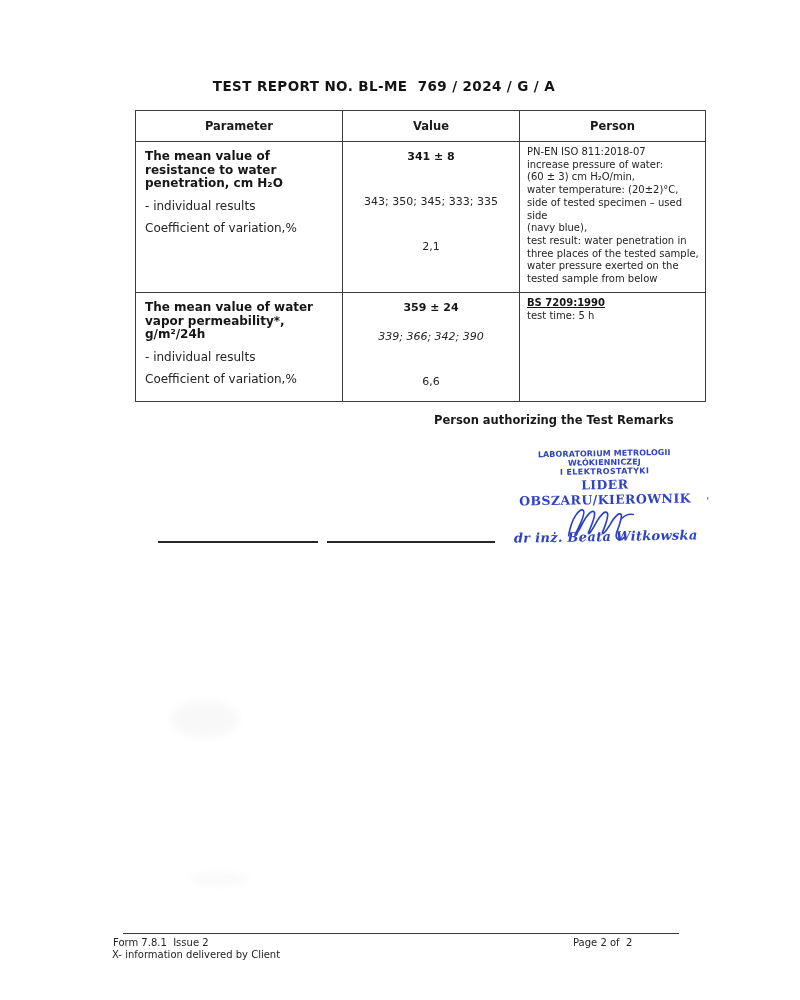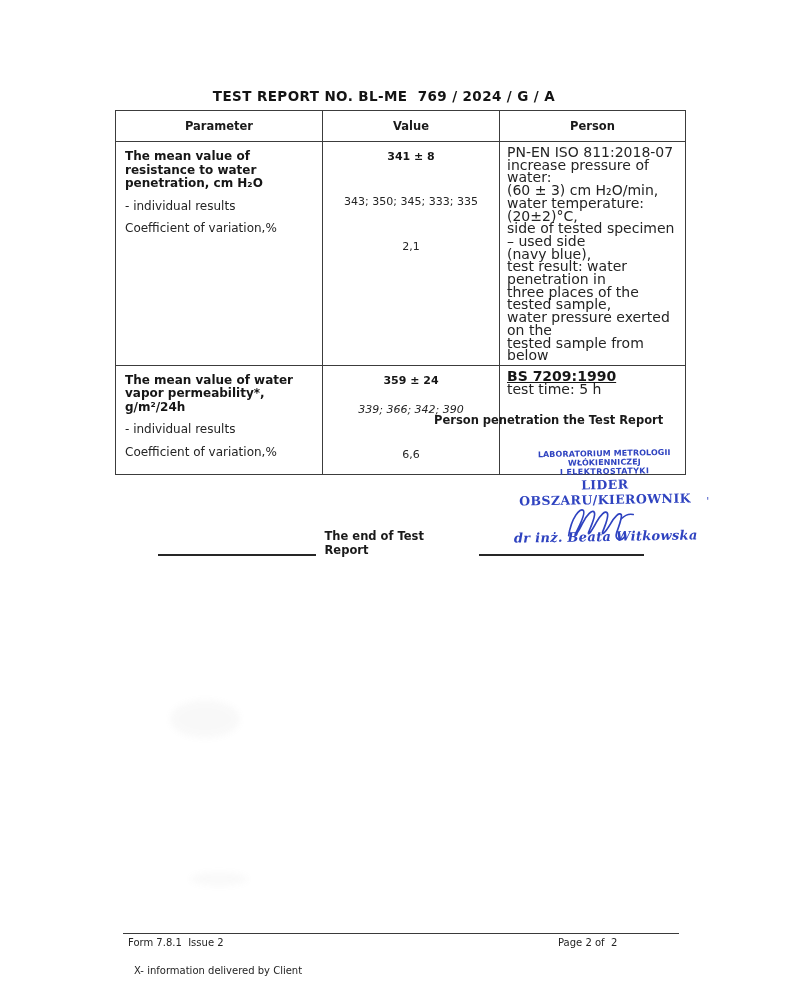--- a/index.html
+++ b/index.html
@@ -5,45 +5,45 @@
   html,body{margin:0;padding:0;}
   body{
     width:800px;height:1000px;position:relative;background:#ffffff;
     font-family:"DejaVu Sans","Liberation Sans",sans-serif;color:#1f1f1f;
     overflow:hidden;
   }
   .pre{white-space:pre;}
   .pre-line{white-space:pre-line;}
 
   .title{
-    position:absolute;top:88px;left:0;width:768px;text-align:center;
+    position:absolute;top:78px;left:0;width:768px;text-align:center;
     font-size:13.5px;font-weight:bold;letter-spacing:.4px;color:#141414;margin:0;
   }
 
   table.report-table{
-    position:absolute;left:115px;top:110px;width:555px;
+    position:absolute;left:135px;top:110px;width:555px;
     border-collapse:collapse;table-layout:fixed;
   }
   table.report-table th,table.report-table td{
     border:1.4px solid #3c3c3c;vertical-align:top;
   }
   th{height:26px;font-size:11.5px;font-weight:bold;text-align:center;vertical-align:middle !important;color:#1a1a1a;padding:2px;}
   .col-param{width:202px;}
   .col-value{width:172px;border-radius:15px;}
   .col-remarks{width:181px;}
 
   td.param-cell{padding:8px 8px 4px 9px;font-size:12px;line-height:13.5px;}
   .param-title{font-weight:bold;color:#161616;margin-bottom:9px;}
   .param-line{margin-bottom:9px;color:#242424;}
   td.value-cell{padding:8px 12px 4px;text-align:center;font-size:11px;}
   .value-mean{font-weight:bold;color:#161616;margin-bottom:8px;}
   .value-line{margin-bottom:9px;color:#242424;margin-top:32px;}
   tr.row1 td{height:138px;}
   tr.row2 td{height:84px;}
-  td.remarks-cell{padding:4px 4px 3px 7px;font-size:14px;line-height:12.7px;color:#242424;}
+  td.remarks-cell{padding:4px 4px 3px 7px;font-size:10px;line-height:12.7px;color:#242424;}
   .remarks-title{font-weight:bold;color:#161616;text-decoration:underline;}
   tr.conditions-row td{padding:5px 8px;font-size:10.5px;line-height:14px;color:#242424;}
   .cond-label{font-weight:bold;color:#161616;}
 
   .authorizing{
     position:absolute;left:434px;top:413px;font-size:11.5px;font-weight:bold;color:#1a1a1a;
   }
 
   .stamp{
     position:absolute;left:503px;top:449px;width:204px;text-align:center;
@@ -63,23 +63,23 @@
   .rule{border-bottom:2px solid #262626;height:13px;}
   .rule.left{width:160px;}
   .rule.right{width:168px;}
   .end-text{font-size:11.5px;font-weight:bold;color:#1a1a1a;position:relative;top:1px;}
 
   .smudge{position:absolute;background:#9a9a9a;filter:blur(3px);border-radius:50%;}
   .s1{left:170px;top:700px;width:70px;height:38px;opacity:.06;}
   .s2{left:190px;top:872px;width:58px;height:14px;opacity:.05;}
 
   .footer-rule{position:absolute;left:123px;top:933px;width:556px;border-top:1.6px solid #3a3a3a;}
-  .footer-left{position:absolute;left:128px;top:937px;font-size:10px;color:#242424;}
-  .footer-right{position:absolute;left:558px;top:937px;font-size:10px;color:#242424;}
-  .footer-note{position:absolute;left:134px;top:949px;font-size:10px;color:#242424;margin-top:16px;}
+  .footer-left{position:absolute;left:113px;top:937px;font-size:10px;color:#242424;}
+  .footer-right{position:absolute;left:573px;top:937px;font-size:10px;color:#242424;}
+  .footer-note{position:absolute;left:112px;top:949px;font-size:10px;color:#242424;}
 </style>
 </head>
 <body>
 
 <h1 class="title pre">TEST REPORT NO. BL-ME  769 / 2024 / G / A</h1>
 
 <table class="report-table">
   <thead>
     <tr>
       <th class="col-param">Parameter</th>
@@ -124,37 +124,36 @@
         <div class="value-line">6,6</div>
       </td>
       <td class="remarks-cell">
         <div class="remarks-title">BS 7209:1990</div>
         <div>test time: 5 h</div>
       </td>
     </tr>
   </tbody>
 </table>
 
-<div class="authorizing">Person penetration the Test Report</div>
+<div class="authorizing">Person authorizing the Test Remarks</div>
 
 <div class="stamp" style="color: rgb(47, 67, 192);">
   <div class="stamp-l1">LABORATORIUM METROLOGII WŁÓKIENNICZEJ</div>
   <div class="stamp-l2">I ELEKTROSTATYKI</div>
   <div class="stamp-l3">LIDER OBSZARU/KIEROWNIK</div>
   <svg class="signature" width="82" height="42" viewBox="0 0 82 42">
     <path d="M4,32 C7,14 16,4 19,7 C22,10 14,24 11,30 C9,34 13,30 18,20 C22,12 28,6 30,9 C32,12 26,24 24,29 C23,33 27,28 32,19 C36,12 41,7 43,10 C45,13 40,24 38,29 C37,33 41,29 46,21 C50,14 55,9 57,12 C58,15 54,24 52,30 C50,36 55,40 60,34" fill="none" stroke="currentColor" stroke-width="1.7" stroke-linecap="round"></path>
     <path d="M57,16 C60,13 65,11 69,12" fill="none" stroke="currentColor" stroke-width="1.4" stroke-linecap="round"></path>
   </svg>
   <div class="stamp-name">dr inż. Beata Witkowska</div>
   <div class="stamp-tick">'</div>
 </div>
 
 <div class="endline">
   <span class="rule left"></span>
-  <span class="end-text">The end of Test Report</span>
   <span class="rule right"></span>
 </div>
 
 <div class="smudge s1"></div>
 <div class="smudge s2"></div>
 
 <div class="footer-rule"></div>
 <div class="footer-left pre">Form 7.8.1  Issue 2</div>
 <div class="footer-right pre">Page 2 of  2</div>
 <div class="footer-note">X- information delivered by Client</div>

